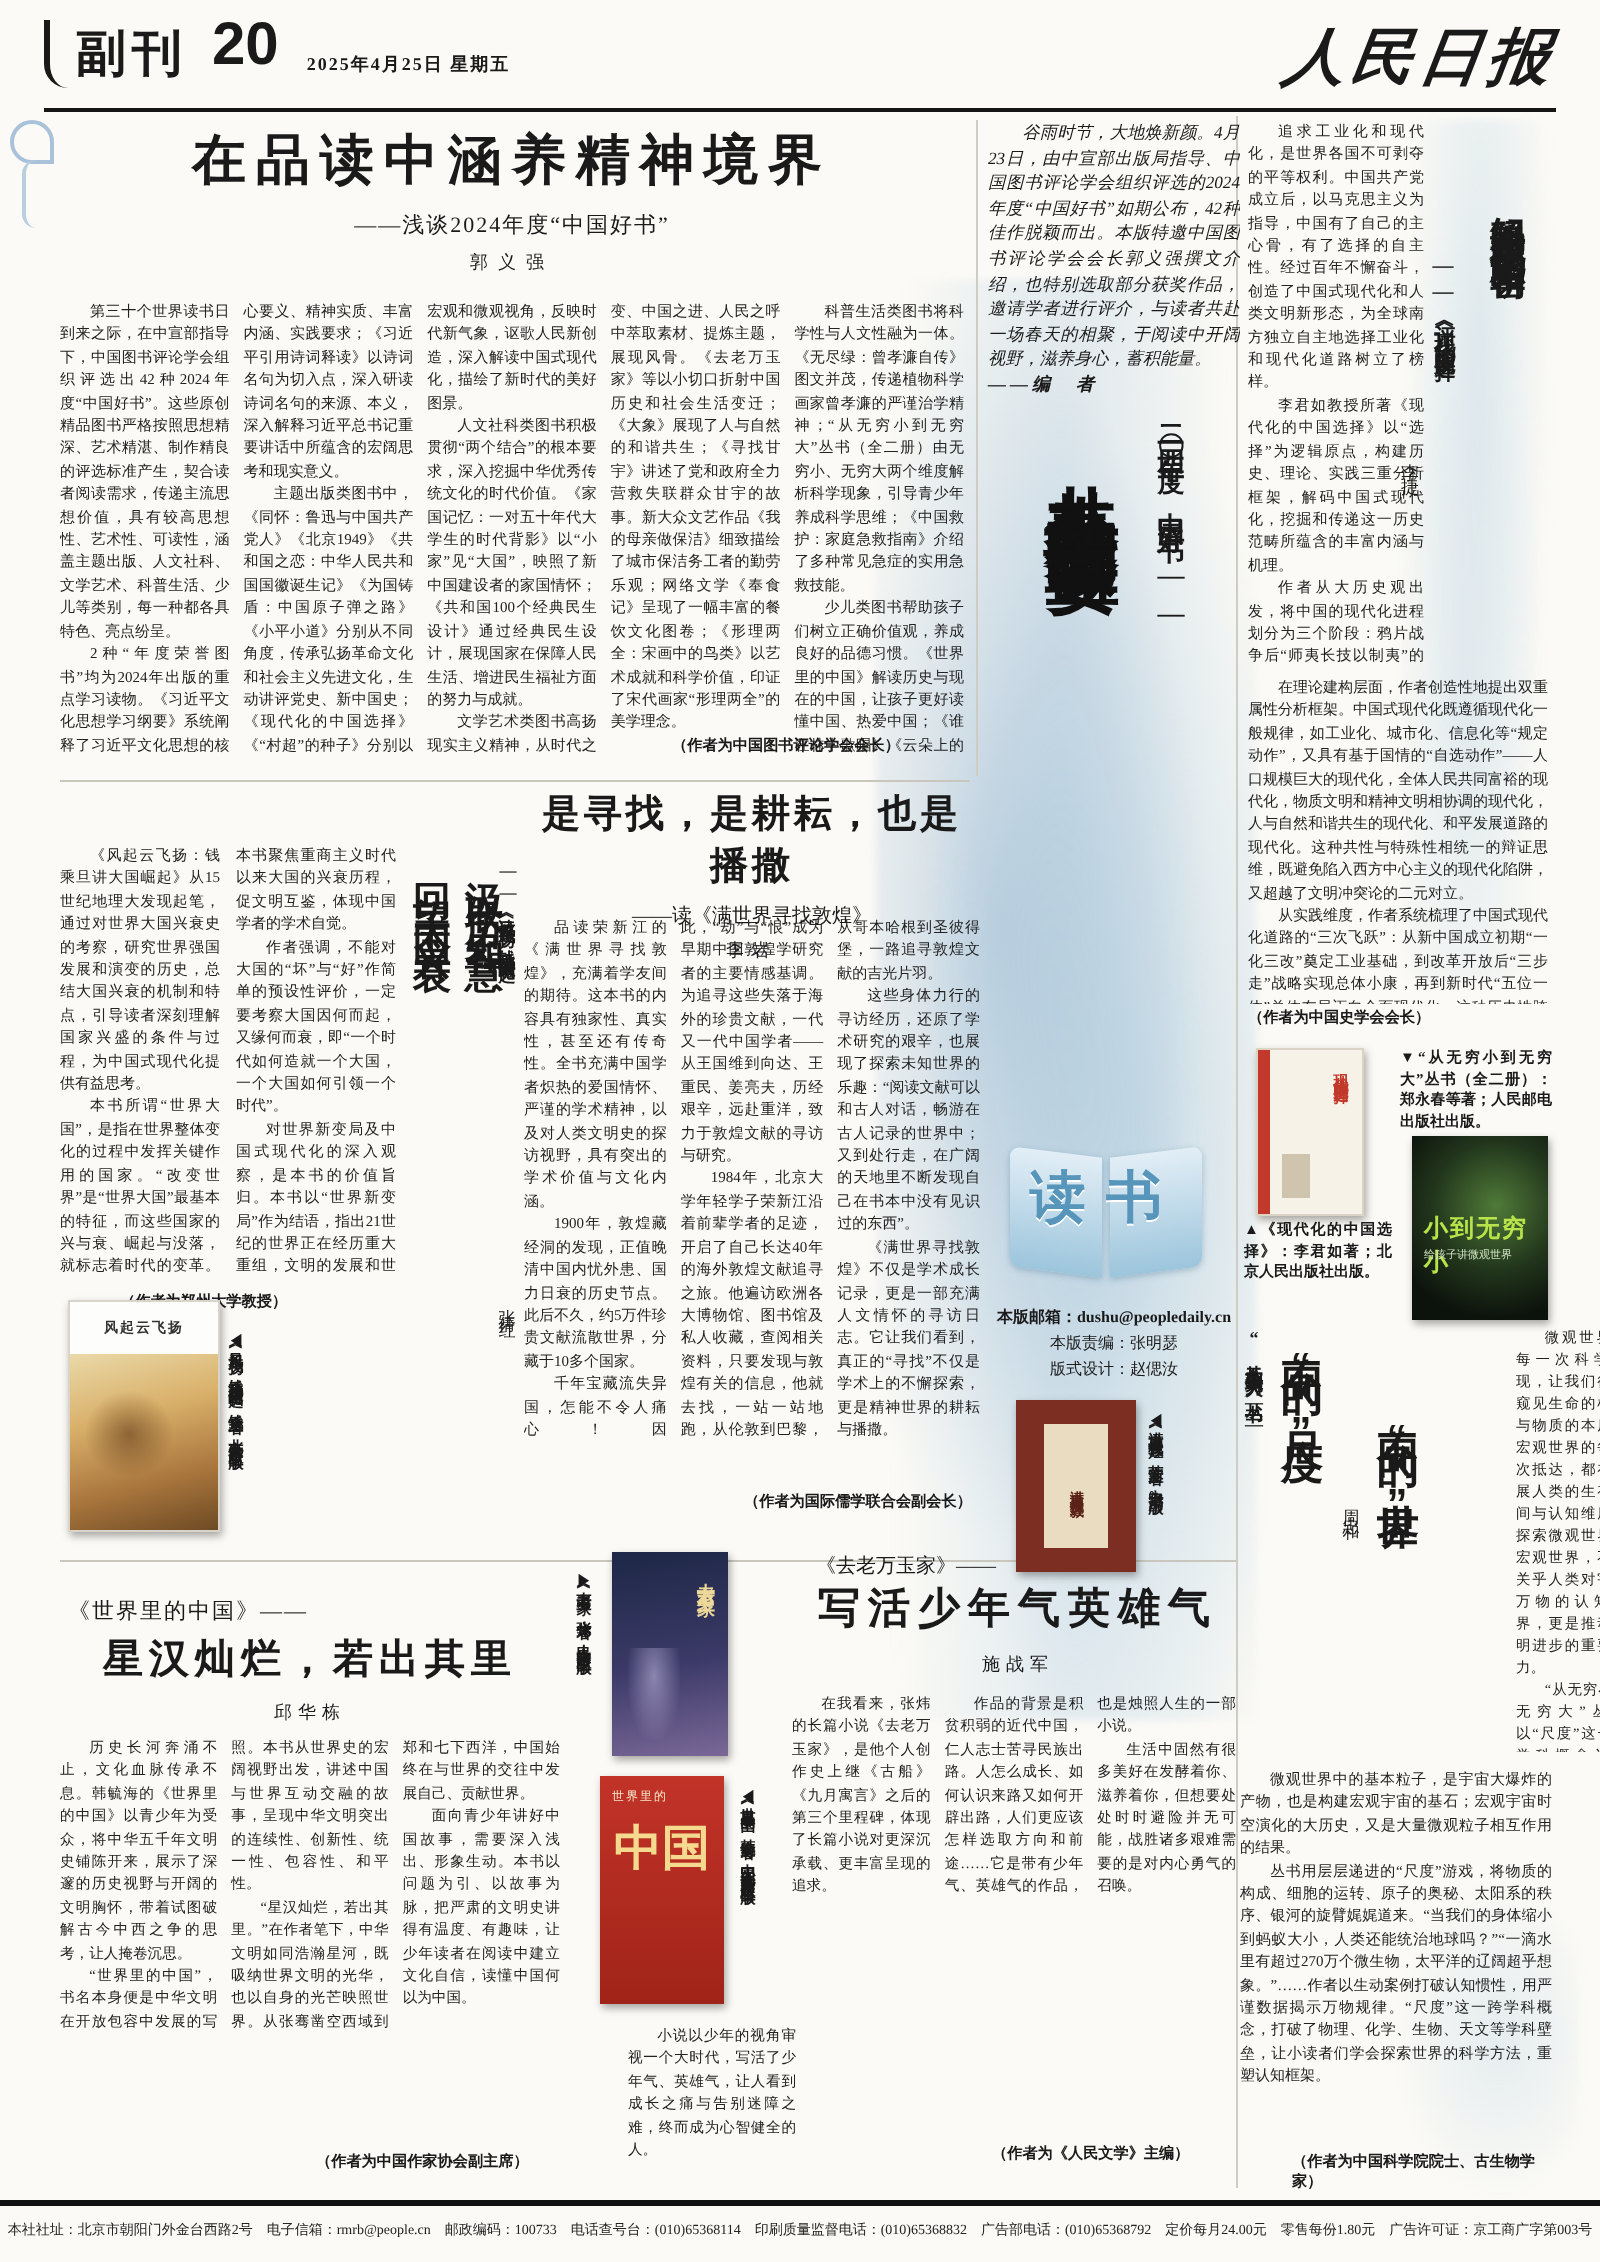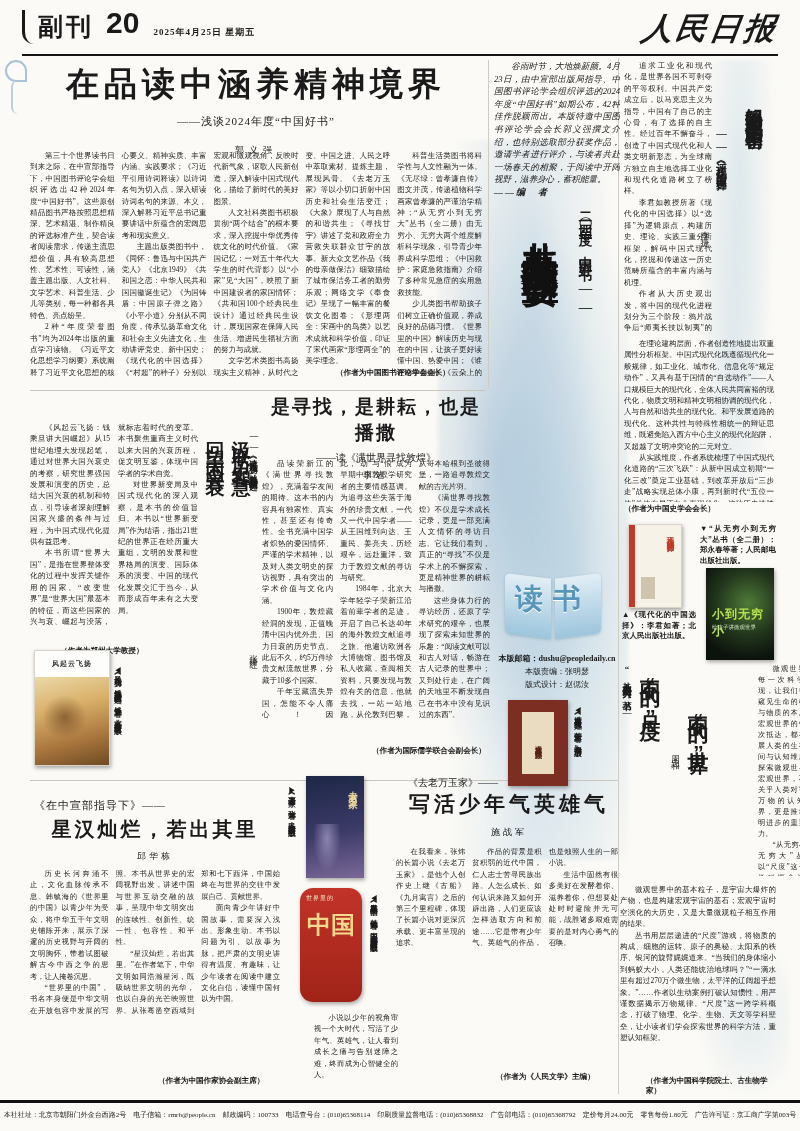--- a/index.html
+++ b/index.html
@@ -23,23 +23,23 @@
   .abs{position:absolute;}
   .vline{position:absolute;width:1px;background:#cfccc3;}
   .hline{position:absolute;height:1px;background:#c9c6bd;}
   .body-txt{font-size:7.5px;line-height:11.4px;text-align:justify;overflow:hidden;color:#222;}
   .body-txt p{margin:0;text-indent:2em;}
   .sign{font-size:7.6px;font-weight:bold;}
   .vert{writing-mode:vertical-rl;text-orientation:upright;}
   .vert-lr{writing-mode:vertical-lr;text-orientation:upright;}
   
   .a-head{position:absolute;left:30px;top:62px;width:452px;text-align:center;}
-  .a-title{font-size:33px;font-weight:bold;letter-spacing:5px;font-family:"Liberation Sans",sans-serif;}
+  .a-title{font-size:27px;font-weight:bold;letter-spacing:5px;font-family:"Liberation Sans",sans-serif;}
   .a-sub{font-size:11px;margin-top:7px;letter-spacing:1px;}
-  .a-author{font-size:9px;margin-top:15px;letter-spacing:5px;}
+  .a-author{font-size:9px;margin-top:5px;letter-spacing:5px;}
   .a-body{position:absolute;left:30px;top:150px;width:452px;height:232px;column-count:5;column-gap:7px;}
   
   .ed-note{position:absolute;left:494px;top:60px;width:126px;height:142px;font-style:italic;
            font-size:8.6px;line-height:12.6px;text-align:justify;overflow:hidden;}
   .ed-note p{margin:0;text-indent:2em;}
   .ed-sign{position:absolute;left:494px;top:186px;width:126px;text-align:left;font-style:italic;
            font-size:9px;font-weight:bold;letter-spacing:2px;}
   
   .wash{position:absolute;pointer-events:none;filter:blur(2px);}
   .wash1{left:438px;top:140px;width:190px;height:720px;
@@ -84,21 +84,21 @@
           position:relative;}
   .fq-art:before{content:"";position:absolute;left:10%;top:20%;width:60%;height:50%;
           background:radial-gradient(ellipse,rgba(90,50,20,.55),transparent 70%);}
   
   .cov-wanyu{left:306px;top:776px;width:58px;height:102px;background:linear-gradient(170deg,#1d2746 0%,#3c3a68 55%,#7a6898 100%);}
   .wy-title{position:absolute;right:5px;top:8px;writing-mode:vertical-rl;text-orientation:upright;font-size:9px;
             color:#ecd99a;font-weight:bold;letter-spacing:2px;}
   .wy-fig{position:absolute;left:8px;bottom:8px;width:26px;height:46px;
             background:radial-gradient(ellipse at 50% 30%,rgba(200,190,230,.55),transparent 75%);}
   
-  .cov-zhongguo{left:300px;top:888px;width:62px;height:114px;background:linear-gradient(#c23328,#a02318);border-radius:13px;}
+  .cov-zhongguo{left:300px;top:888px;width:62px;height:114px;background:linear-gradient(#c23328,#a02318);}
   .zg-sub{position:absolute;left:6px;top:6px;font-size:6px;color:#f7e6c8;letter-spacing:1px;}
   .zg-title{position:absolute;left:0;top:22px;width:100%;text-align:center;font-size:24px;line-height:30px;
             font-weight:900;color:#f5d98f;font-family:"Liberation Sans",sans-serif;}
   
   .cov-xdh{left:628px;top:524px;width:52px;height:82px;background:#f6f2e8;border:1px solid #d9d4c6;}
   .xdh-strip{position:absolute;left:0;top:0;width:6px;height:100%;background:#c2392b;}
   .xdh-title{position:absolute;right:6px;top:6px;writing-mode:vertical-rl;text-orientation:upright;
              font-size:7.5px;font-weight:bold;color:#c2392b;letter-spacing:1px;}
   .xdh-fig{position:absolute;left:12px;bottom:8px;width:14px;height:22px;background:#cfc4ad;}
   
@@ -253,20 +253,21 @@
   <div class="cap-h" style="left:622px;top:610px;width:74px;">▲《现代化的中国选择》：李君如著；北京人民出版社出版。</div>
   <div class="cap-h" style="left:700px;top:524px;width:76px;">▼“从无穷小到无穷大”丛书（全二册）：郑永春等著；人民邮电出版社出版。</div>
   <div class="cover cov-wuqiong">
     <div class="wq-title">小到无穷小</div>
     <div class="wq-sub">给孩子讲微观世界</div>
   </div>
 
   <div class="hw-body body-txt">
       <p>《风起云飞扬：钱乘旦讲大国崛起》从15世纪地理大发现起笔，通过对世界大国兴衰史的考察，研究世界强国发展和演变的历史，总结大国兴衰的机制和特点，引导读者深刻理解国家兴盛的条件与过程，为中国式现代化提供有益思考。</p>
       <p>本书所谓“世界大国”，是指在世界整体变化的过程中发挥关键作用的国家。“改变世界”是“世界大国”最基本的特征，而这些国家的兴与衰、崛起与没落，就标志着时代的变革。本书聚焦重商主义时代以来大国的兴衰历程，促文明互鉴，体现中国学者的学术自觉。</p>
+      <p>作者强调，不能对大国的“坏”与“好”作简单的预设性评价，一定要考察大国因何而起，又缘何而衰，即“一个时代如何造就一个大国，一个大国如何引领一个时代”。</p>
       <p>对世界新变局及中国式现代化的深入观察，是本书的价值旨归。本书以“世界新变局”作为结语，指出21世纪的世界正在经历重大重组，文明的发展和世界格局的演变、国际体系的演变、中国的现代化发展交汇于当今，从而形成百年未有之大变局。</p>
     </div>
   <div class="hw-title vert-lr">
     <span>回望大国兴衰</span><br>
     <span class="l2">汲取历史智慧</span>
   </div>
   <div class="hw-sub vert">——读《风起云飞扬：钱乘旦讲大国崛起》</div>
   <div class="hw-author vert">张倩红</div>
   <div class="hw-sign sign">（作者为郑州大学教授）</div>
 
@@ -281,26 +282,26 @@
   <div class="xz-head">
     <div class="xz-title">是寻找，是耕耘，也是播撒</div>
     <div class="xz-sub">——读《满世界寻找敦煌》</div>
     <div class="xz-author">李岩</div>
   </div>
   <div class="xz-body body-txt">
       <p>品读荣新江的《满世界寻找敦煌》，充满着学友间的期待。这本书的内容具有独家性、真实性，甚至还有传奇性。全书充满中国学者炽热的爱国情怀、严谨的学术精神，以及对人类文明史的探访视野，具有突出的学术价值与文化内涵。</p>
       <p>1900年，敦煌藏经洞的发现，正值晚清中国内忧外患、国力日衰的历史节点。此后不久，约5万件珍贵文献流散世界，分藏于10多个国家。</p>
       <p>千年宝藏流失异国，怎能不令人痛心！因此，“劫”与“恨”成为早期中国敦煌学研究者的主要情感基调。为追寻这些失落于海外的珍贵文献，一代又一代中国学者——从王国维到向达、王重民、姜亮夫，历经艰辛，远赴重洋，致力于敦煌文献的寻访与研究。</p>
       <p>1984年，北京大学年轻学子荣新江沿着前辈学者的足迹，开启了自己长达40年的海外敦煌文献追寻之旅。他遍访欧洲各大博物馆、图书馆及私人收藏，查阅相关资料，只要发现与敦煌有关的信息，他就去找，一站一站地跑，从伦敦到巴黎，从哥本哈根到圣彼得堡，一路追寻敦煌文献的吉光片羽。</p>
+      <p>这些身体力行的寻访经历，还原了学术研究的艰辛，也展现了探索未知世界的乐趣：“阅读文献可以和古人对话，畅游在古人记录的世界中；又到处行走，在广阔的天地里不断发现自己在书本中没有见识过的东西”。</p>
       <p>《满世界寻找敦煌》不仅是学术成长记录，更是一部充满人文情怀的寻访日志。它让我们看到，真正的“寻找”不仅是学术上的不懈探索，更是精神世界的耕耘与播撒。</p>
-      <p>这些身体力行的寻访经历，还原了学术研究的艰辛，也展现了探索未知世界的乐趣：“阅读文献可以和古人对话，畅游在古人记录的世界中；又到处行走，在广阔的天地里不断发现自己在书本中没有见识过的东西”。</p>
     </div>
   <div class="xz-sign sign">（作者为国际儒学联合会副会长）</div>
 
-  <div class="xh-eyebrow">《在中宣部指导下》——</div>
+  <div class="xh-eyebrow">《世界里的中国》——</div>
   <div class="xh-title">星汉灿烂，若出其里</div>
   <div class="xh-author">邱华栋</div>
   <div class="xh-body body-txt">
       <p>历史长河奔涌不止，文化血脉传承不息。韩毓海的《世界里的中国》以青少年为受众，将中华五千年文明史铺陈开来，展示了深邃的历史视野与开阔的文明胸怀，带着试图破解古今中西之争的思考，让人掩卷沉思。</p>
       <p>“世界里的中国”，书名本身便是中华文明在开放包容中发展的写照。本书从世界史的宏阔视野出发，讲述中国与世界互动交融的故事，呈现中华文明突出的连续性、创新性、统一性、包容性、和平性。</p>
       <p>“星汉灿烂，若出其里。”在作者笔下，中华文明如同浩瀚星河，既吸纳世界文明的光华，也以自身的光芒映照世界。从张骞凿空西域到郑和七下西洋，中国始终在与世界的交往中发展自己、贡献世界。</p>
       <p>面向青少年讲好中国故事，需要深入浅出、形象生动。本书以问题为引、以故事为脉，把严肃的文明史讲得有温度、有趣味，让少年读者在阅读中建立文化自信，读懂中国何以为中国。</p>
     </div>
   <div class="xh-sign sign">（作者为中国作家协会副主席）</div>
 

